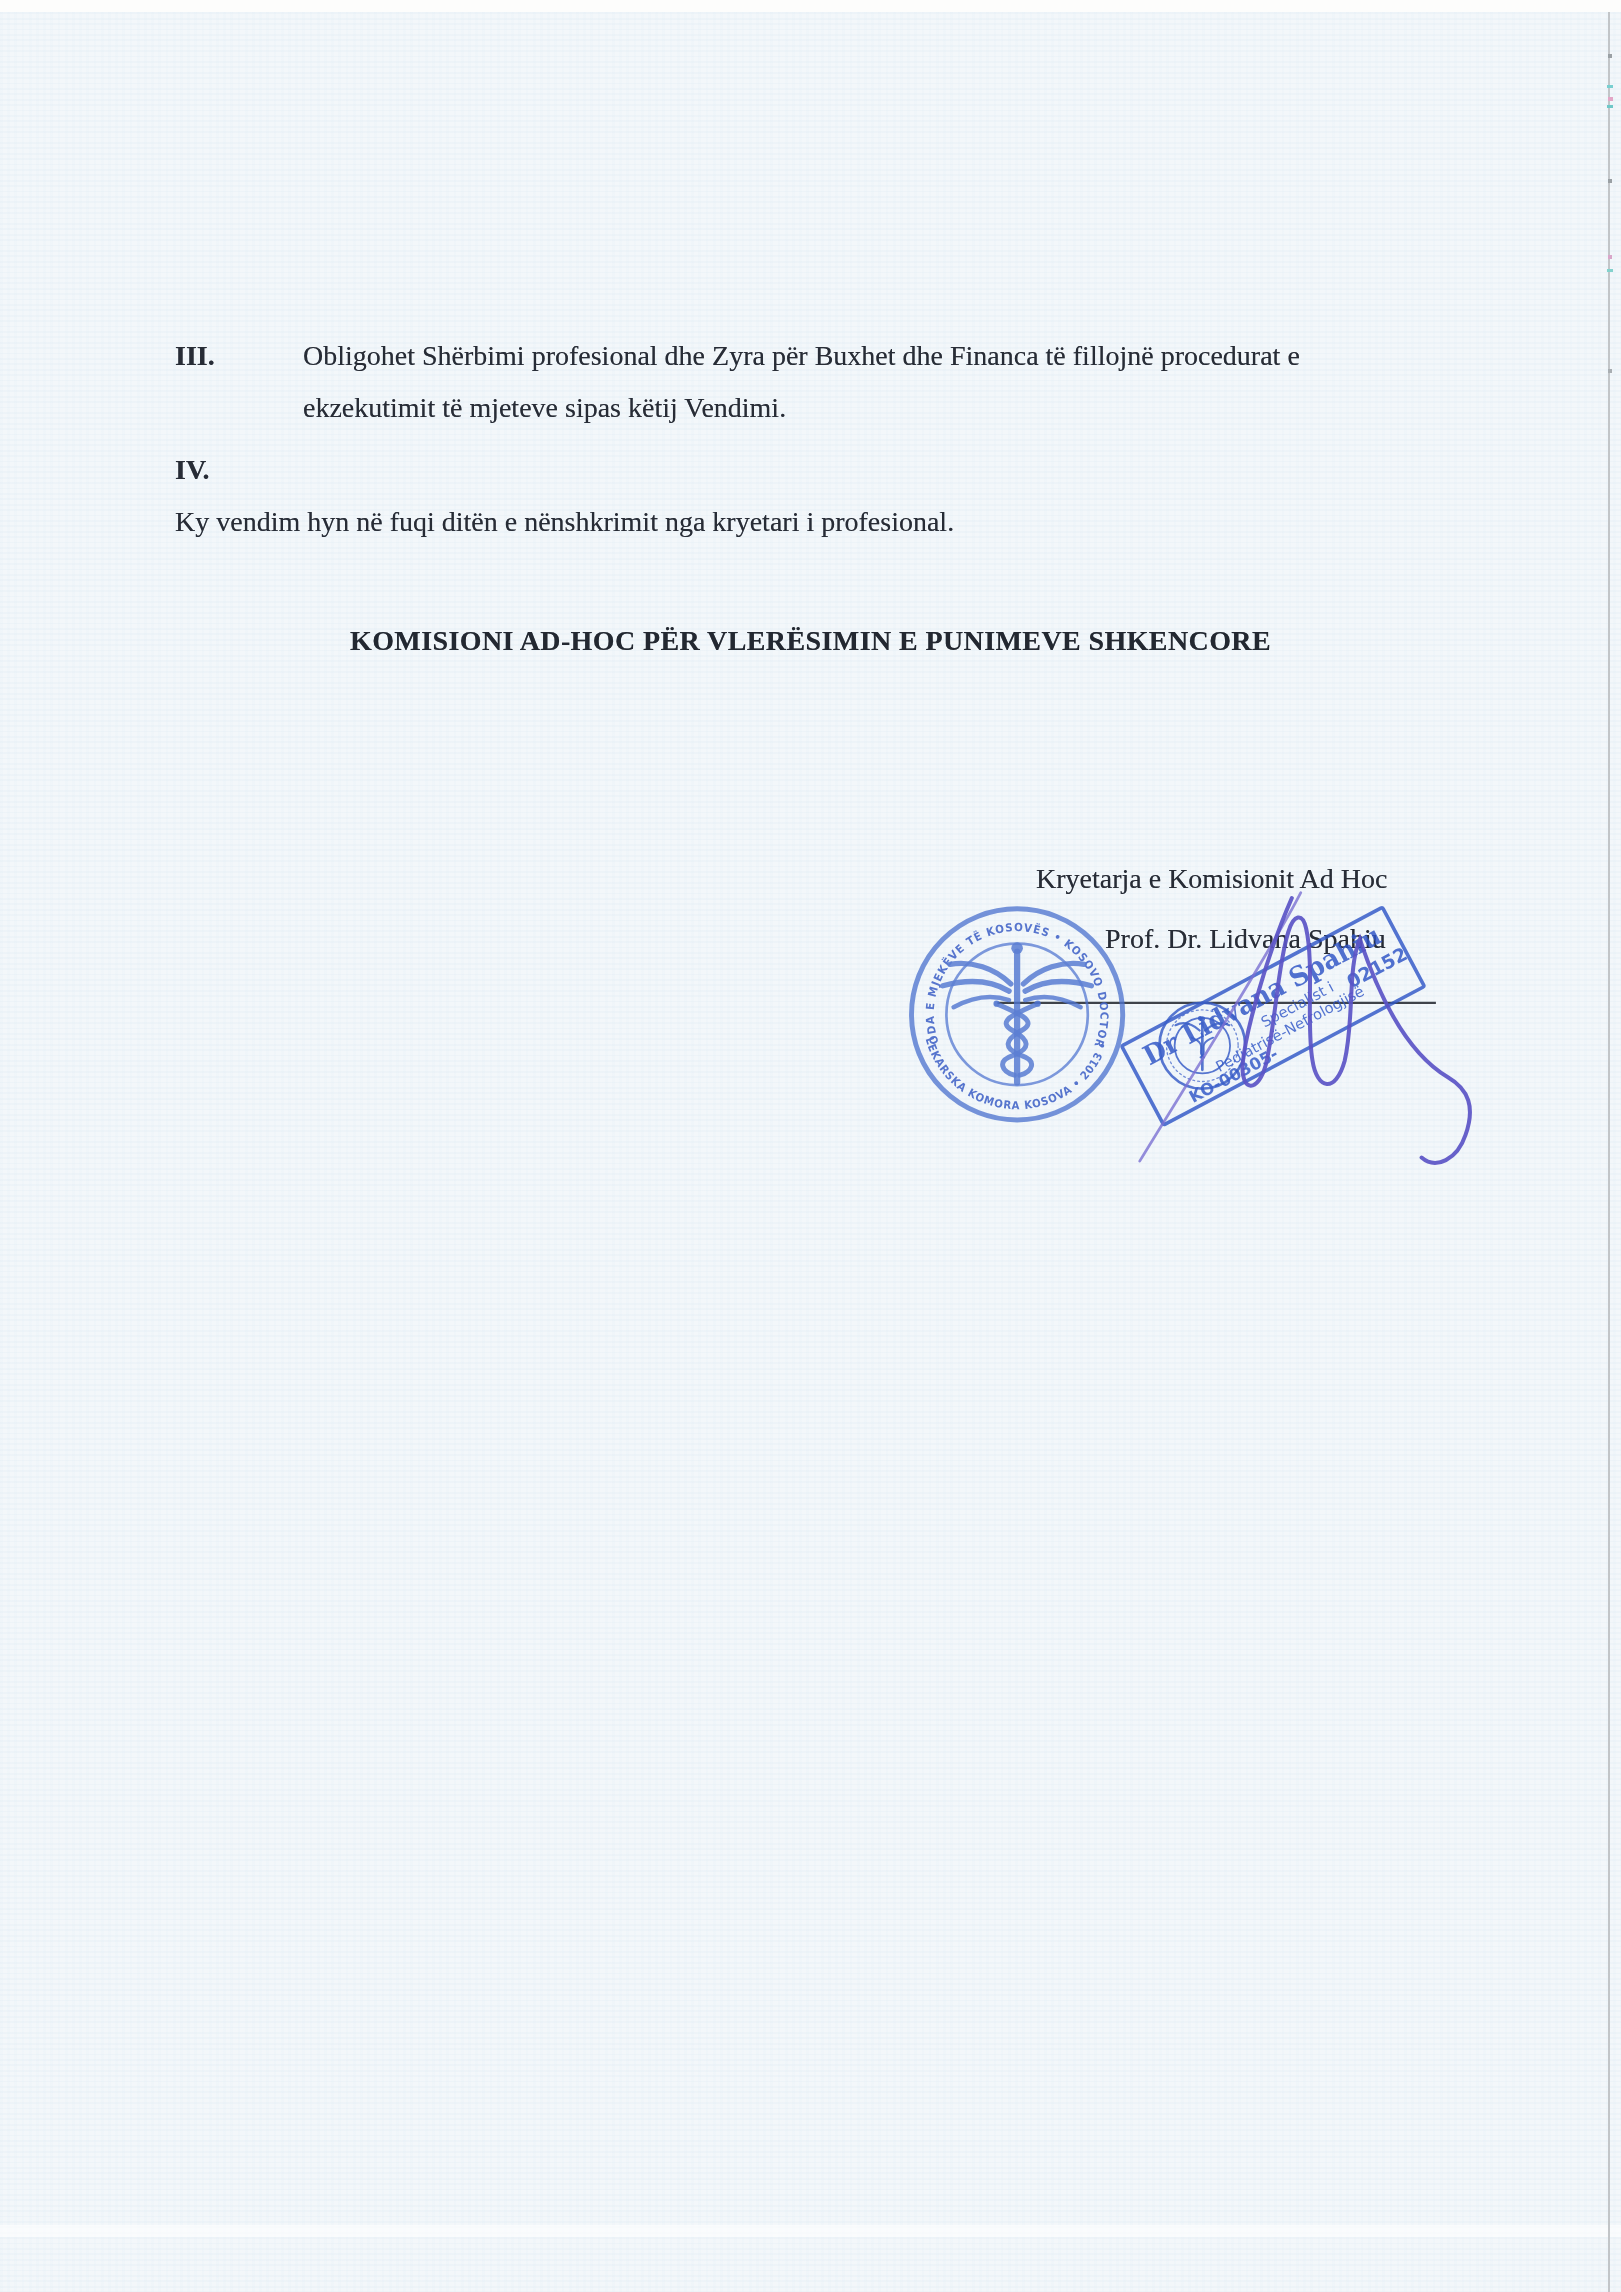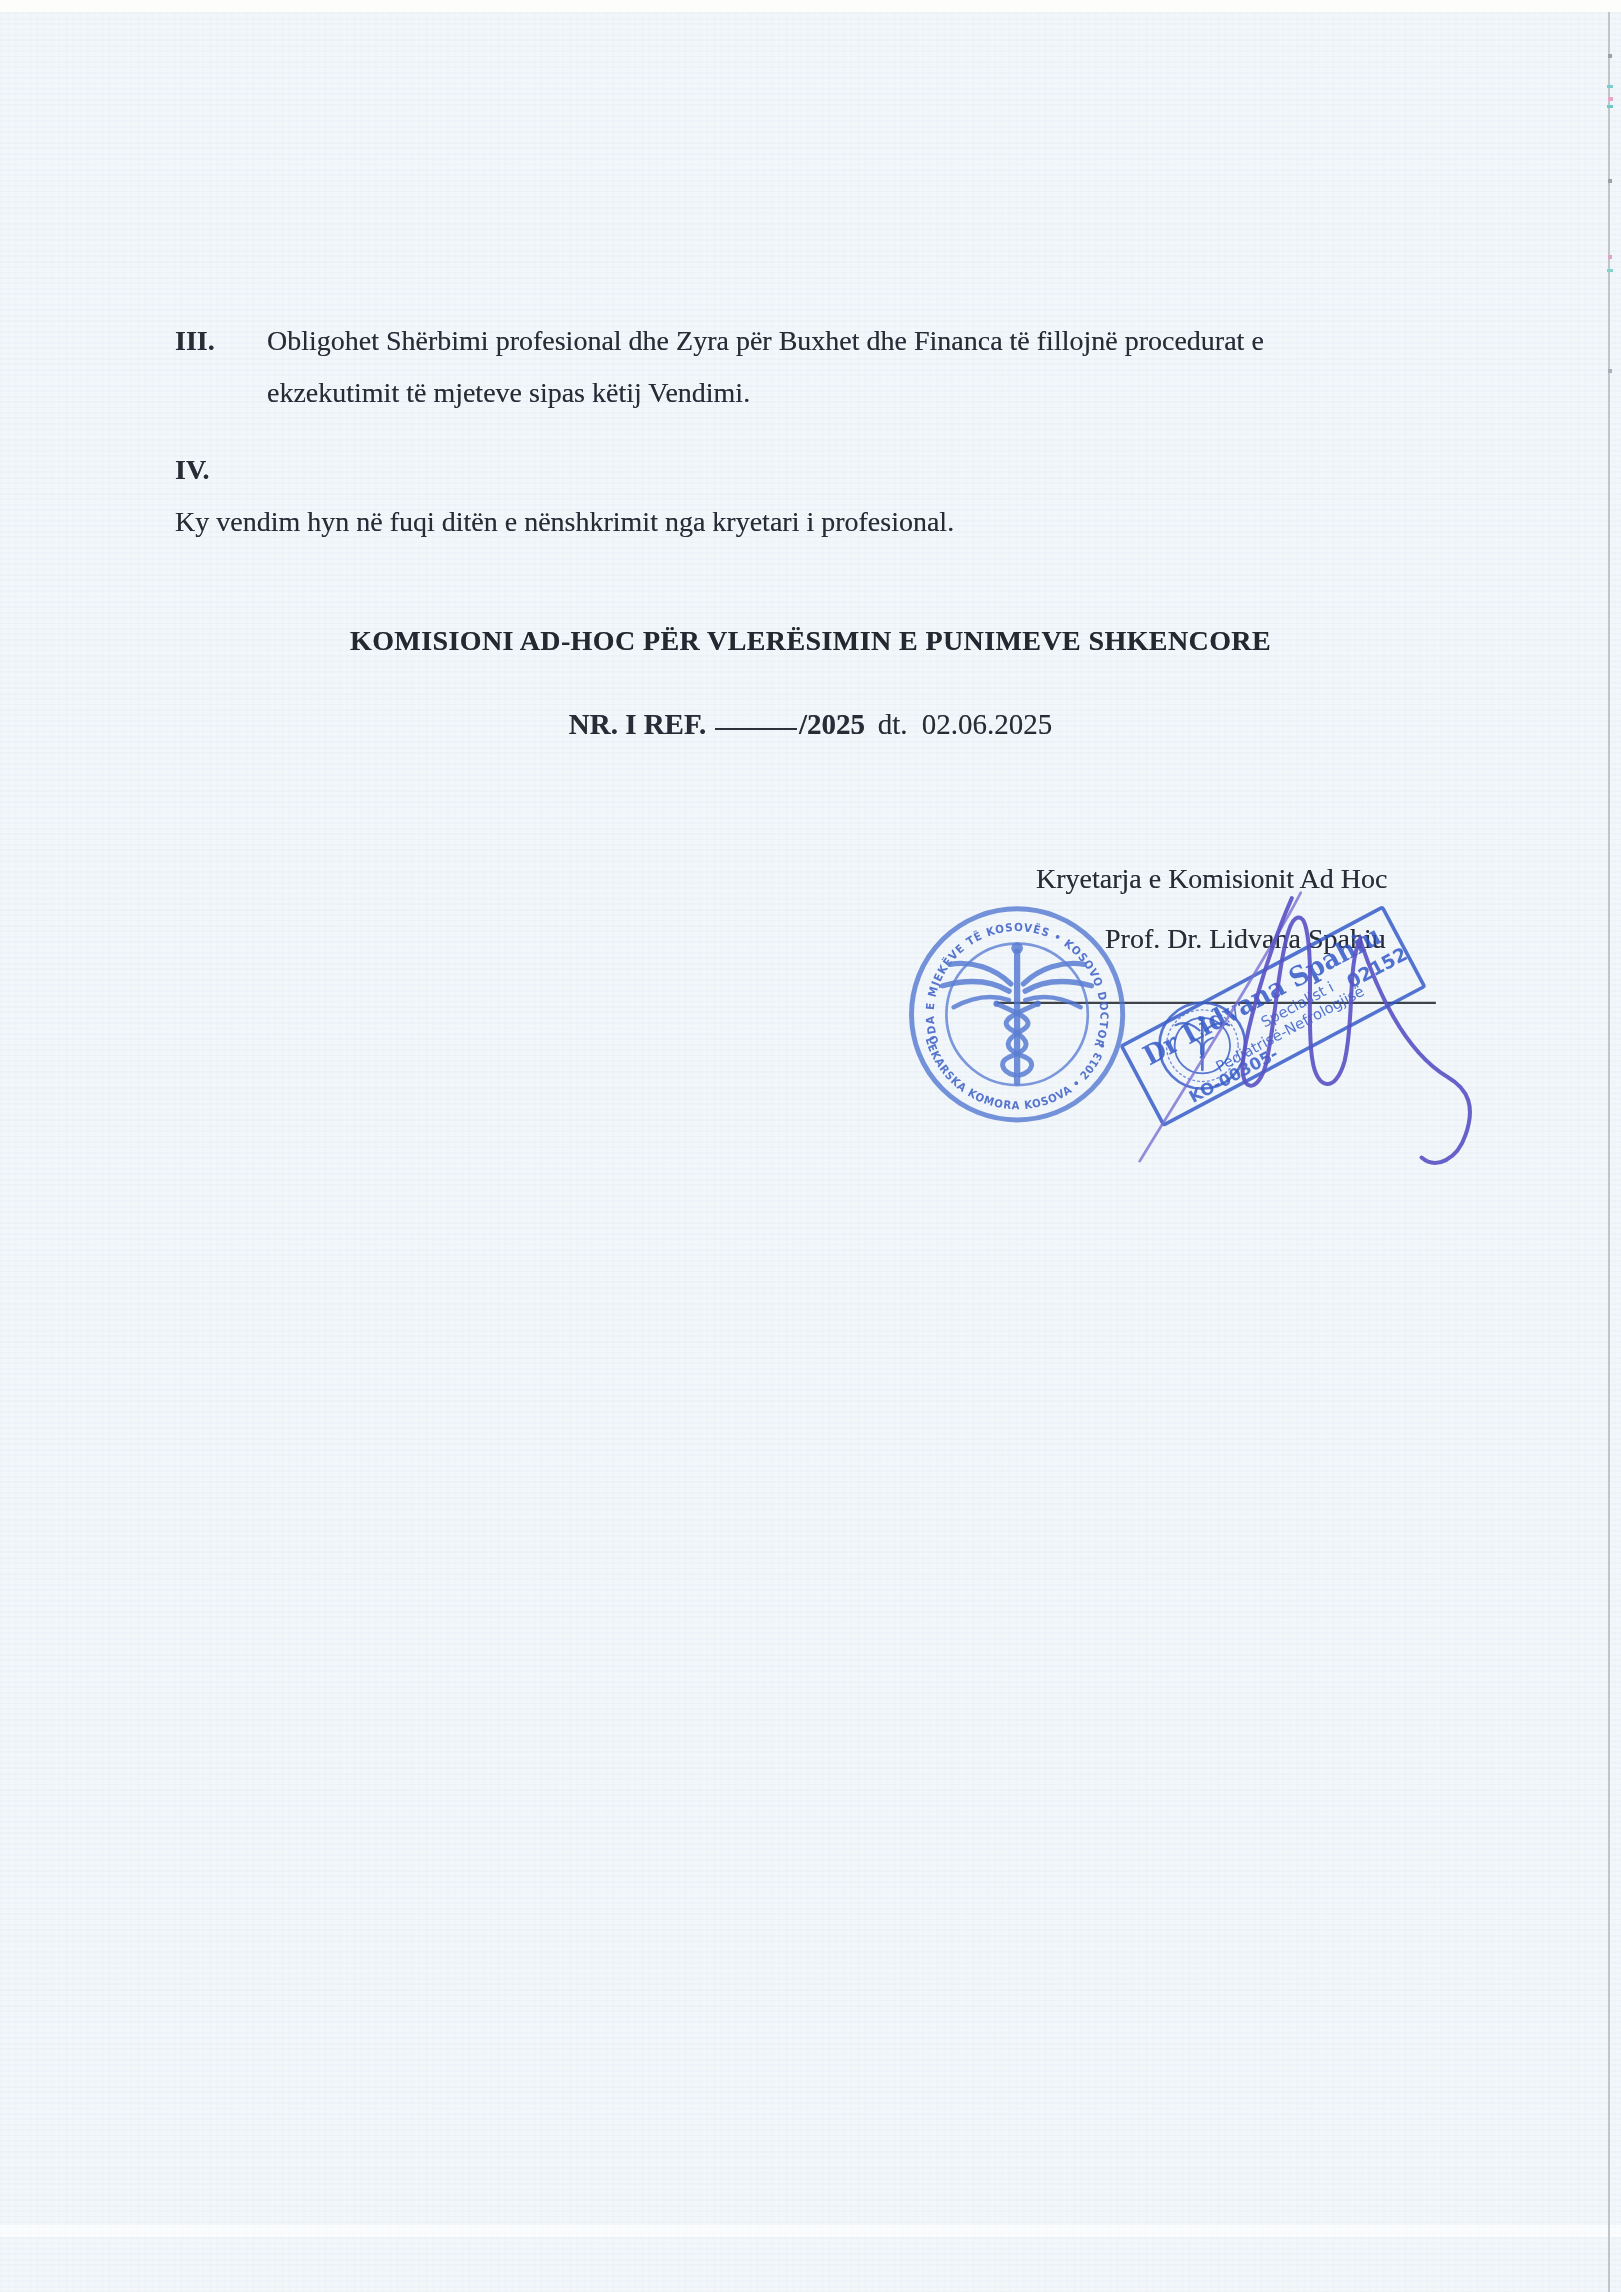--- a/index.html
+++ b/index.html
@@ -58,35 +58,32 @@
   <div class="scan-line"></div>
   <div class="tick" style="left:1608px;top:54px;background:#9aa0a4;"></div>
   <div class="tick" style="left:1607px;top:85px;background:#79cfd0;width:6.3px;height:2.7px;"></div>
   <div class="tick" style="left:1608px;top:97px;background:#e3a6c6;width:5.4px;"></div>
   <div class="tick" style="left:1607px;top:105px;background:#6fc8c8;width:6.3px;height:2.7px;"></div>
   <div class="tick" style="left:1608px;top:179px;background:#9aa0a4;"></div>
   <div class="tick" style="left:1608px;top:255px;background:#d9a6c9;"></div>
   <div class="tick" style="left:1607px;top:269px;background:#84d2cd;width:6.3px;height:2.7px;"></div>
   <div class="tick" style="left:1608px;top:369px;background:#a9aeb2;"></div>
 
-  <div class="doc-text item" style="top:315px; left:175px;">
+  <div class="doc-text item" style="top:330px; left:175px;gap:36px;">
     <div class="numeral">III.</div>
     <div class="itext">Obligohet Shërbimi profesional dhe Zyra për Buxhet dhe Financa të fillojnë procedurat e ekzekutimit të mjeteve sipas këtij Vendimi.</div>
   </div>
 
   <div class="doc-text item" style="top:444px; left:175px;flex-direction:column;">
     <div class="numeral">IV.</div>
     <div class="itext">Ky vendim hyn në fuqi ditën e nënshkrimit nga kryetari i profesional.</div>
   </div>
 
   <div id="heading">KOMISIONI AD-HOC PËR VLERËSIMIN E PUNIMEVE SHKENCORE</div>
 
-  <div id="ref-line">
-    <span class="b">NR. I REF.</span><span class="ref-blank"></span><span class="b">/2025</span><span class="dt-label">dt.</span><span class="dt-value">02.06.2025</span>
-  </div>
 
   <div class="doc-text" id="signer-title">Kryetarja e Komisionit Ad Hoc</div>
   <div class="doc-text" id="signer-name">Prof. Dr. Lidvana Spahiu</div>
 
   <svg id="seal-layer" viewBox="0 0 720 390">
 
     <line x1="123" y1="145" x2="613" y2="145" stroke="#3f434a" stroke-width="2.5"></line>
 
     <g opacity="0.9">
       <circle cx="145" cy="158" r="118" fill="none" stroke="#4d73cf" stroke-width="5.5" stroke-opacity="0.85"></circle>

